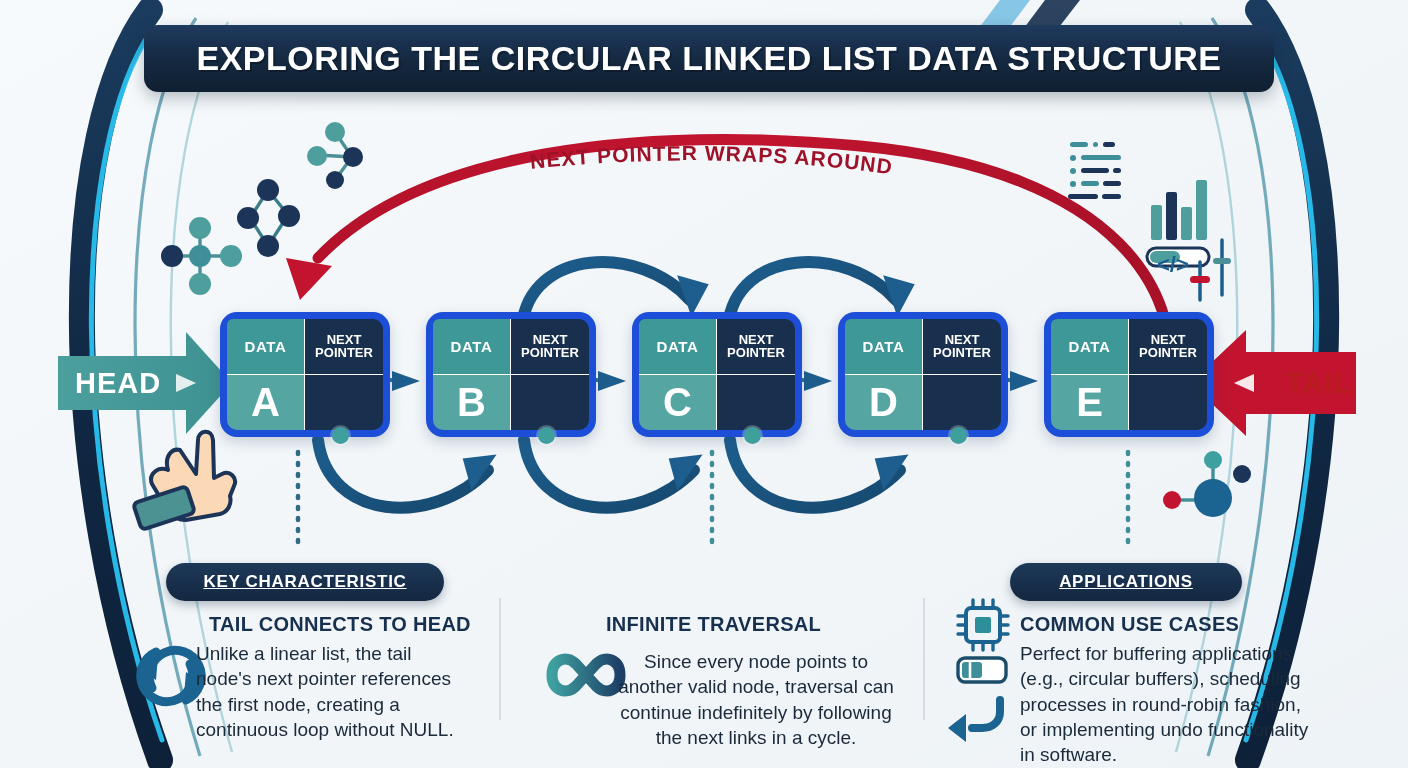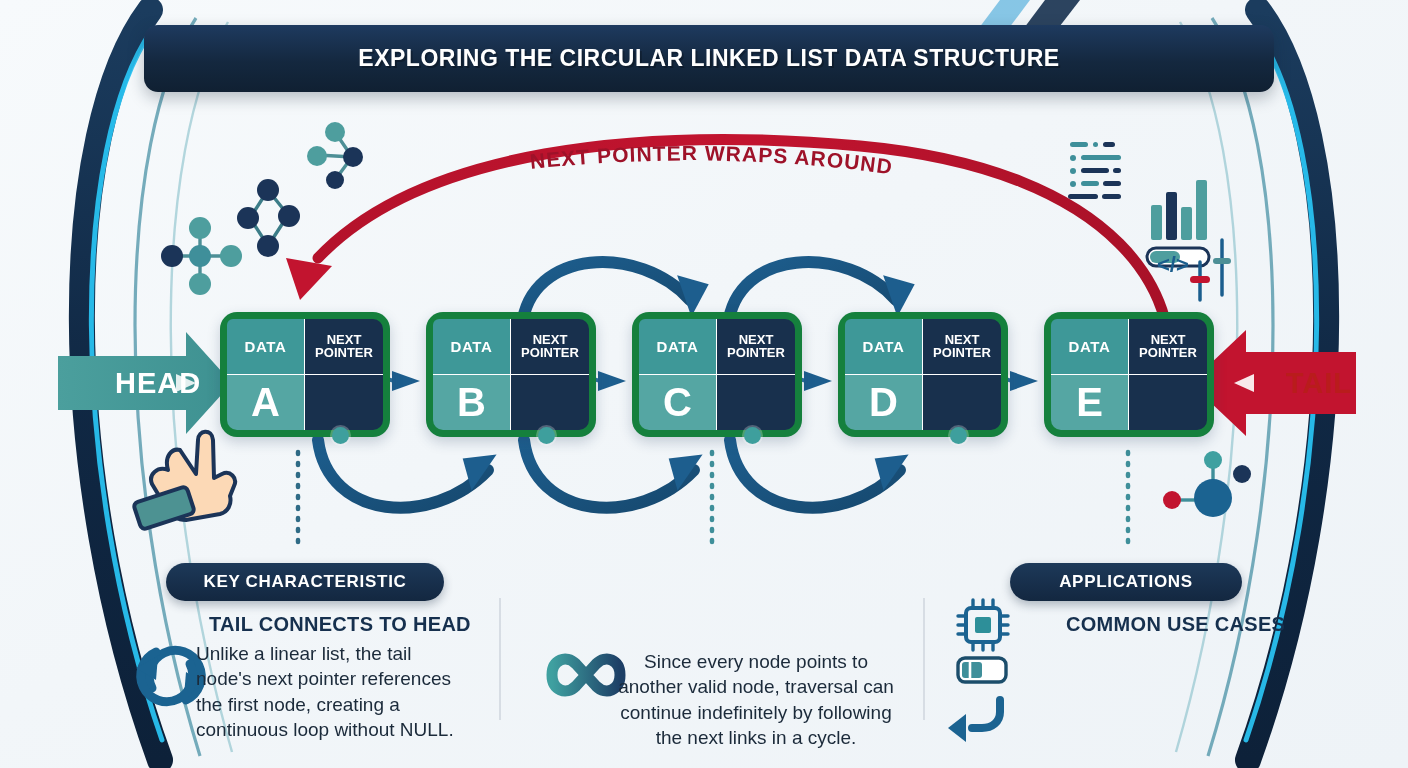--- a/index.html
+++ b/index.html
@@ -14,30 +14,30 @@
 
   
   .title-bar{
     position:absolute; left:144px; top:25px; width:1130px; height:67px;
     background:linear-gradient(180deg,#1e3a5f 0%,#14283f 55%,#102032 100%);
     border-radius:14px;
     display:flex; align-items:center; justify-content:center;
     box-shadow:0 6px 16px rgba(16,32,50,.28);
   }
   .title-bar .txt{
-    color:#ffffff; font-size:23px; font-weight:bold; letter-spacing:.5px;
+    color:#ffffff; font-size:34px; font-weight:bold; letter-spacing:.5px;
     font-family:"Liberation Sans", sans-serif;
     text-shadow:2px 2px 0 rgba(0,0,0,.25);
     white-space:nowrap;
   }
 
   
   .node{
     position:absolute; top:312px; width:170px; height:125px;
-    background:#15803d; border-radius:17px; padding:7px;
+    background:#1d4ed8; border-radius:17px; padding:7px;
     box-shadow:0 5px 13px rgba(30,58,95,.22);
     display:flex; flex-wrap:wrap;
   }
   .cell{ width:50%; height:50%; display:flex; align-items:center; justify-content:center; position:relative;}
   .c-data-h{ background:#3e9898; color:#fff; font-size:15px; font-weight:bold; letter-spacing:.6px;
              border-radius:6px 0 0 0; border-bottom:1.5px solid #ffffff; border-right:1.5px solid #ffffff;}
   .c-next-h{ background:#18304d; color:#fff; font-size:13px; font-weight:bold; line-height:1.02; text-align:center;
              border-radius:0 10px 0 0; border-bottom:1.5px solid #ffffff;}
   .c-val   { background:#55a6a3; color:#fff; font-size:40px; font-weight:bold;
              border-radius:0 0 0 10px; border-right:1.5px solid #ffffff;}
@@ -51,30 +51,31 @@
   .head-arrow{
     position:absolute; left:58px; top:352px; width:168px; height:62px;
     color:#ffffff; font-size:29px; font-weight:bold; letter-spacing:1px;
     display:flex; align-items:center; padding-left:17px;
   }
   .tail-arrow{
     position:absolute; left:1216px; top:348px; width:152px; height:70px;
     color:#b91c1c; font-size:29px; font-weight:bold; letter-spacing:1px;
     display:flex; align-items:center; justify-content:flex-end; padding-right:16px;
   }
-  .htxt{position:relative; z-index:3;margin-left:40px;}
+  .htxt{position:relative; z-index:3;}
 
   
   .pill{
     position:absolute; height:38px; border-radius:19px;
     background:linear-gradient(180deg,#1d3959 0%,#132political 0%,#132740 100%);
     background:linear-gradient(180deg,#1d3959 0%,#132740 100%);
     color:#fff; font-size:17px; font-weight:bold; letter-spacing:.7px;
     display:flex; align-items:center; justify-content:center;
     box-shadow:0 4px 10px rgba(19,39,64,.3);
+    text-decoration:underline;
   }
   .sec-head{ position:absolute; color:#16304e; font-size:20px; font-weight:bold; letter-spacing:.3px; }
   .sec-body{ position:absolute; color:#1b2a3a; font-size:19px; line-height:1.33; }
   .divider{ position:absolute; width:1.5px; background:#d7dde4; }
 </style>
 </head>
 <body>
 
 <div id="stage">
 
@@ -401,20 +402,22 @@
 
   <div class="divider" style="left:499px; top:598px; height:122px;"></div>
   <div class="divider" style="left:923px; top:598px; height:122px;"></div>
 
   <div class="pill" style="left:166px; top:563px; width:278px;">
     <span>KEY CHARACTERISTIC</span>
   </div>
   <div class="sec-head" style="left:166px; top:613px;margin-left:43px;">TAIL CONNECTS TO HEAD</div>
   <div class="sec-body" style="left:196px; top:641px; width:276px;">Unlike a linear list, the tail node's next pointer references the first node, creating a continuous loop without NULL.</div>
 
+  <div class="sec-head" style="left:606px; top:613px;">INFINITE TRAVERSAL</div>
   <div class="sec-body" style="left:612px; top:649px; width:288px;text-align:center;">Since every node points to another valid node, traversal can continue indefinitely by following the next links in a cycle.</div>
 
   <div class="pill" style="left:1010px; top:563px; width:232px;">
     <span>APPLICATIONS</span>
   </div>
-  <div class="sec-head" style="left:1020px; top:613px;margin-left:46px;">COMMON USE CASES</div>
+  <div class="sec-head" style="left:1020px; top:613px;">COMMON USE CASES</div>
+  <div class="sec-body" style="left:1020px; top:641px; width:290px;">Perfect for buffering applications (e.g., circular buffers), scheduling processes in round-robin fashion, or implementing undo functionality in software.</div>
 
 </div>
 
 </body></html>

